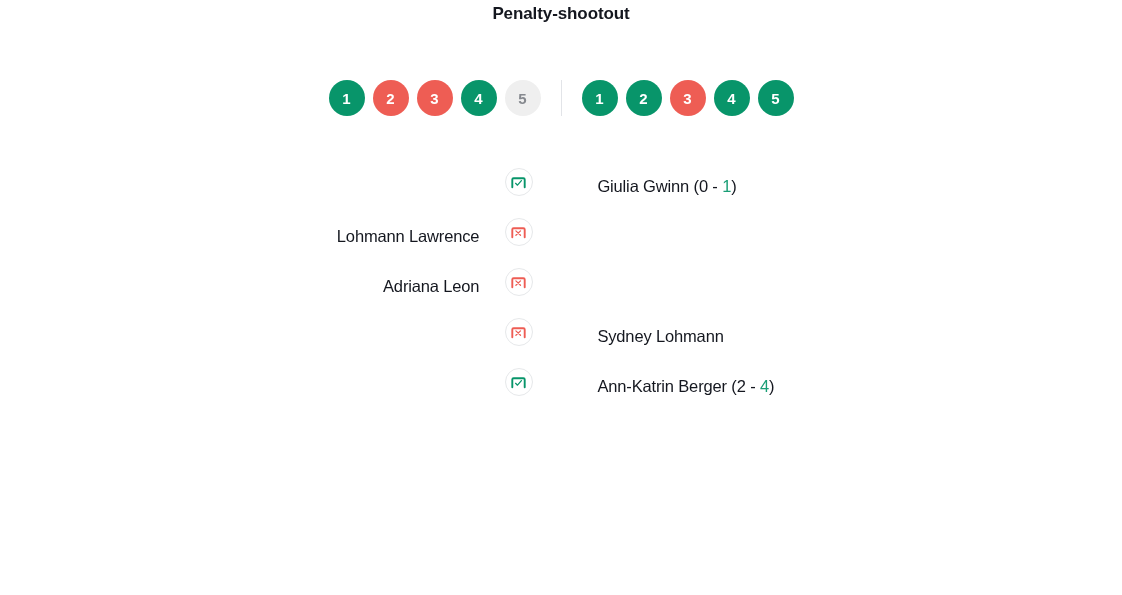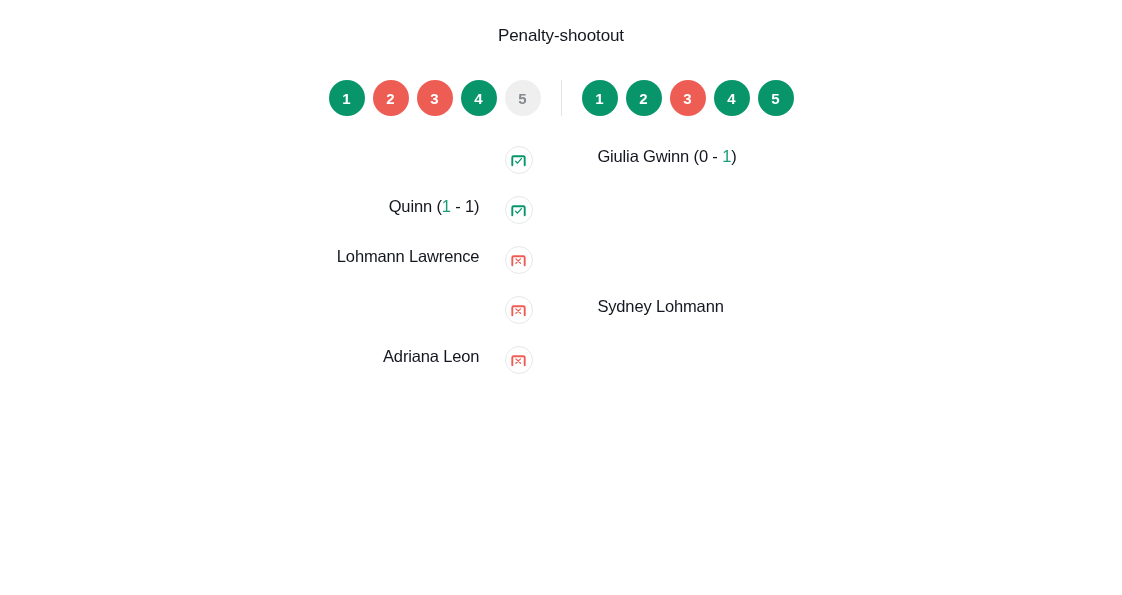--- a/index.html
+++ b/index.html
@@ -13,24 +13,24 @@
     font-family: "Liberation Sans", sans-serif;
     color: #14171f;
     overflow: hidden;
     position: relative;
   }
 
   
   .title {
     text-align: center;
     font-size: 17px;
-    font-weight: 400;
+    font-weight: 700;
     color: #14171f;
     letter-spacing: -0.1px;
-    padding-top: 26px;
+    padding-top: 4px;
     line-height: 20px;
   }
 
   
   .badge-strip {
     position: absolute;
     top: 79px;
     left: 0;
     width: 1122px;
     height: 38px;
@@ -72,21 +72,21 @@
   
   .events {
     position: absolute;
     top: 146px;
     left: 0;
     width: 1122px;
   }
   .event-row {
     height: 50px;
     display: flex;
-    align-items: flex-start;
+    align-items: flex-end;
     width: 1006px;
   }
   .side {
     font-size: 16.5px;
     line-height: 20px;
     color: #14171f;
     white-space: nowrap;
     letter-spacing: -0.15px;
   }
   .side.left {
@@ -157,60 +157,60 @@
         <div class="pk-icon">
           <svg width="19" height="19" viewBox="0 0 19 19">
             <path d="M3.3 14.3 L3.3 6.6 Q3.3 5.3 4.6 5.3 L14.4 5.3 Q15.7 5.3 15.7 6.6 L15.7 14.3" fill="none" stroke="#08956a" stroke-width="1.9" stroke-linecap="round" stroke-linejoin="round"></path>
             <path d="M6.6 10.3 L8.5 12.2 L12.4 7.6" fill="none" stroke="#08956a" stroke-width="1.25" stroke-linecap="round" stroke-linejoin="round"></path>
           </svg>
         </div>
       </div>
       <div class="side right">Giulia Gwinn (<span class="score-dim">0</span> - <span class="score-hl">1</span>)</div>
     </div>
     <div class="event-row">
-      <div class="side left">Quinn (<span class="score-hl">1</span> - <span class="score-dim">1</span>)</div>
+      <div class="side left">Lohmann Lawrence</div>
+      <div class="icon-cell">
+        <div class="pk-icon">
+          <svg width="19" height="19" viewBox="0 0 19 19">
+            <path d="M3.3 14.3 L3.3 6.6 Q3.3 5.3 4.6 5.3 L14.4 5.3 Q15.7 5.3 15.7 6.6 L15.7 14.3" fill="none" stroke="#ee5d54" stroke-width="1.9" stroke-linecap="round" stroke-linejoin="round"></path>
+            <path d="M6.9 7.9 L11.5 12.3 M11.5 7.9 L6.9 12.3" fill="none" stroke="#ee5d54" stroke-width="1.25" stroke-linecap="round"></path>
+          </svg>
+        </div>
+      </div>
+      <div class="side right empty"></div>
+    </div>
+    <div class="event-row">
+      <div class="side left">Adriana Leon</div>
+      <div class="icon-cell">
+        <div class="pk-icon">
+          <svg width="19" height="19" viewBox="0 0 19 19">
+            <path d="M3.3 14.3 L3.3 6.6 Q3.3 5.3 4.6 5.3 L14.4 5.3 Q15.7 5.3 15.7 6.6 L15.7 14.3" fill="none" stroke="#ee5d54" stroke-width="1.9" stroke-linecap="round" stroke-linejoin="round"></path>
+            <path d="M6.9 7.9 L11.5 12.3 M11.5 7.9 L6.9 12.3" fill="none" stroke="#ee5d54" stroke-width="1.25" stroke-linecap="round"></path>
+          </svg>
+        </div>
+      </div>
+      <div class="side right empty"></div>
+    </div>
+    <div class="event-row">
+      <div class="side left empty"></div>
+      <div class="icon-cell">
+        <div class="pk-icon">
+          <svg width="19" height="19" viewBox="0 0 19 19">
+            <path d="M3.3 14.3 L3.3 6.6 Q3.3 5.3 4.6 5.3 L14.4 5.3 Q15.7 5.3 15.7 6.6 L15.7 14.3" fill="none" stroke="#ee5d54" stroke-width="1.9" stroke-linecap="round" stroke-linejoin="round"></path>
+            <path d="M6.9 7.9 L11.5 12.3 M11.5 7.9 L6.9 12.3" fill="none" stroke="#ee5d54" stroke-width="1.25" stroke-linecap="round"></path>
+          </svg>
+        </div>
+      </div>
+      <div class="side right">Sydney Lohmann</div>
+    </div>
+    <div class="event-row">
+      <div class="side left empty"></div>
       <div class="icon-cell">
         <div class="pk-icon">
           <svg width="19" height="19" viewBox="0 0 19 19">
             <path d="M3.3 14.3 L3.3 6.6 Q3.3 5.3 4.6 5.3 L14.4 5.3 Q15.7 5.3 15.7 6.6 L15.7 14.3" fill="none" stroke="#08956a" stroke-width="1.9" stroke-linecap="round" stroke-linejoin="round"></path>
             <path d="M6.6 10.3 L8.5 12.2 L12.4 7.6" fill="none" stroke="#08956a" stroke-width="1.25" stroke-linecap="round" stroke-linejoin="round"></path>
           </svg>
         </div>
       </div>
-      <div class="side right empty"></div>
-    </div>
-    <div class="event-row">
-      <div class="side left">Lohmann Lawrence</div>
-      <div class="icon-cell">
-        <div class="pk-icon">
-          <svg width="19" height="19" viewBox="0 0 19 19">
-            <path d="M3.3 14.3 L3.3 6.6 Q3.3 5.3 4.6 5.3 L14.4 5.3 Q15.7 5.3 15.7 6.6 L15.7 14.3" fill="none" stroke="#ee5d54" stroke-width="1.9" stroke-linecap="round" stroke-linejoin="round"></path>
-            <path d="M6.9 7.9 L11.5 12.3 M11.5 7.9 L6.9 12.3" fill="none" stroke="#ee5d54" stroke-width="1.25" stroke-linecap="round"></path>
-          </svg>
-        </div>
-      </div>
-      <div class="side right empty"></div>
-    </div>
-    <div class="event-row">
-      <div class="side left empty"></div>
-      <div class="icon-cell">
-        <div class="pk-icon">
-          <svg width="19" height="19" viewBox="0 0 19 19">
-            <path d="M3.3 14.3 L3.3 6.6 Q3.3 5.3 4.6 5.3 L14.4 5.3 Q15.7 5.3 15.7 6.6 L15.7 14.3" fill="none" stroke="#ee5d54" stroke-width="1.9" stroke-linecap="round" stroke-linejoin="round"></path>
-            <path d="M6.9 7.9 L11.5 12.3 M11.5 7.9 L6.9 12.3" fill="none" stroke="#ee5d54" stroke-width="1.25" stroke-linecap="round"></path>
-          </svg>
-        </div>
-      </div>
-      <div class="side right">Sydney Lohmann</div>
-    </div>
-    <div class="event-row">
-      <div class="side left">Adriana Leon</div>
-      <div class="icon-cell">
-        <div class="pk-icon">
-          <svg width="19" height="19" viewBox="0 0 19 19">
-            <path d="M3.3 14.3 L3.3 6.6 Q3.3 5.3 4.6 5.3 L14.4 5.3 Q15.7 5.3 15.7 6.6 L15.7 14.3" fill="none" stroke="#ee5d54" stroke-width="1.9" stroke-linecap="round" stroke-linejoin="round"></path>
-            <path d="M6.9 7.9 L11.5 12.3 M11.5 7.9 L6.9 12.3" fill="none" stroke="#ee5d54" stroke-width="1.25" stroke-linecap="round"></path>
-          </svg>
-        </div>
-      </div>
-      <div class="side right empty"></div>
+      <div class="side right">Ann-Katrin Berger (<span class="score-dim">2</span> - <span class="score-hl">4</span>)</div>
     </div>
   </div>
 
 </body></html>

